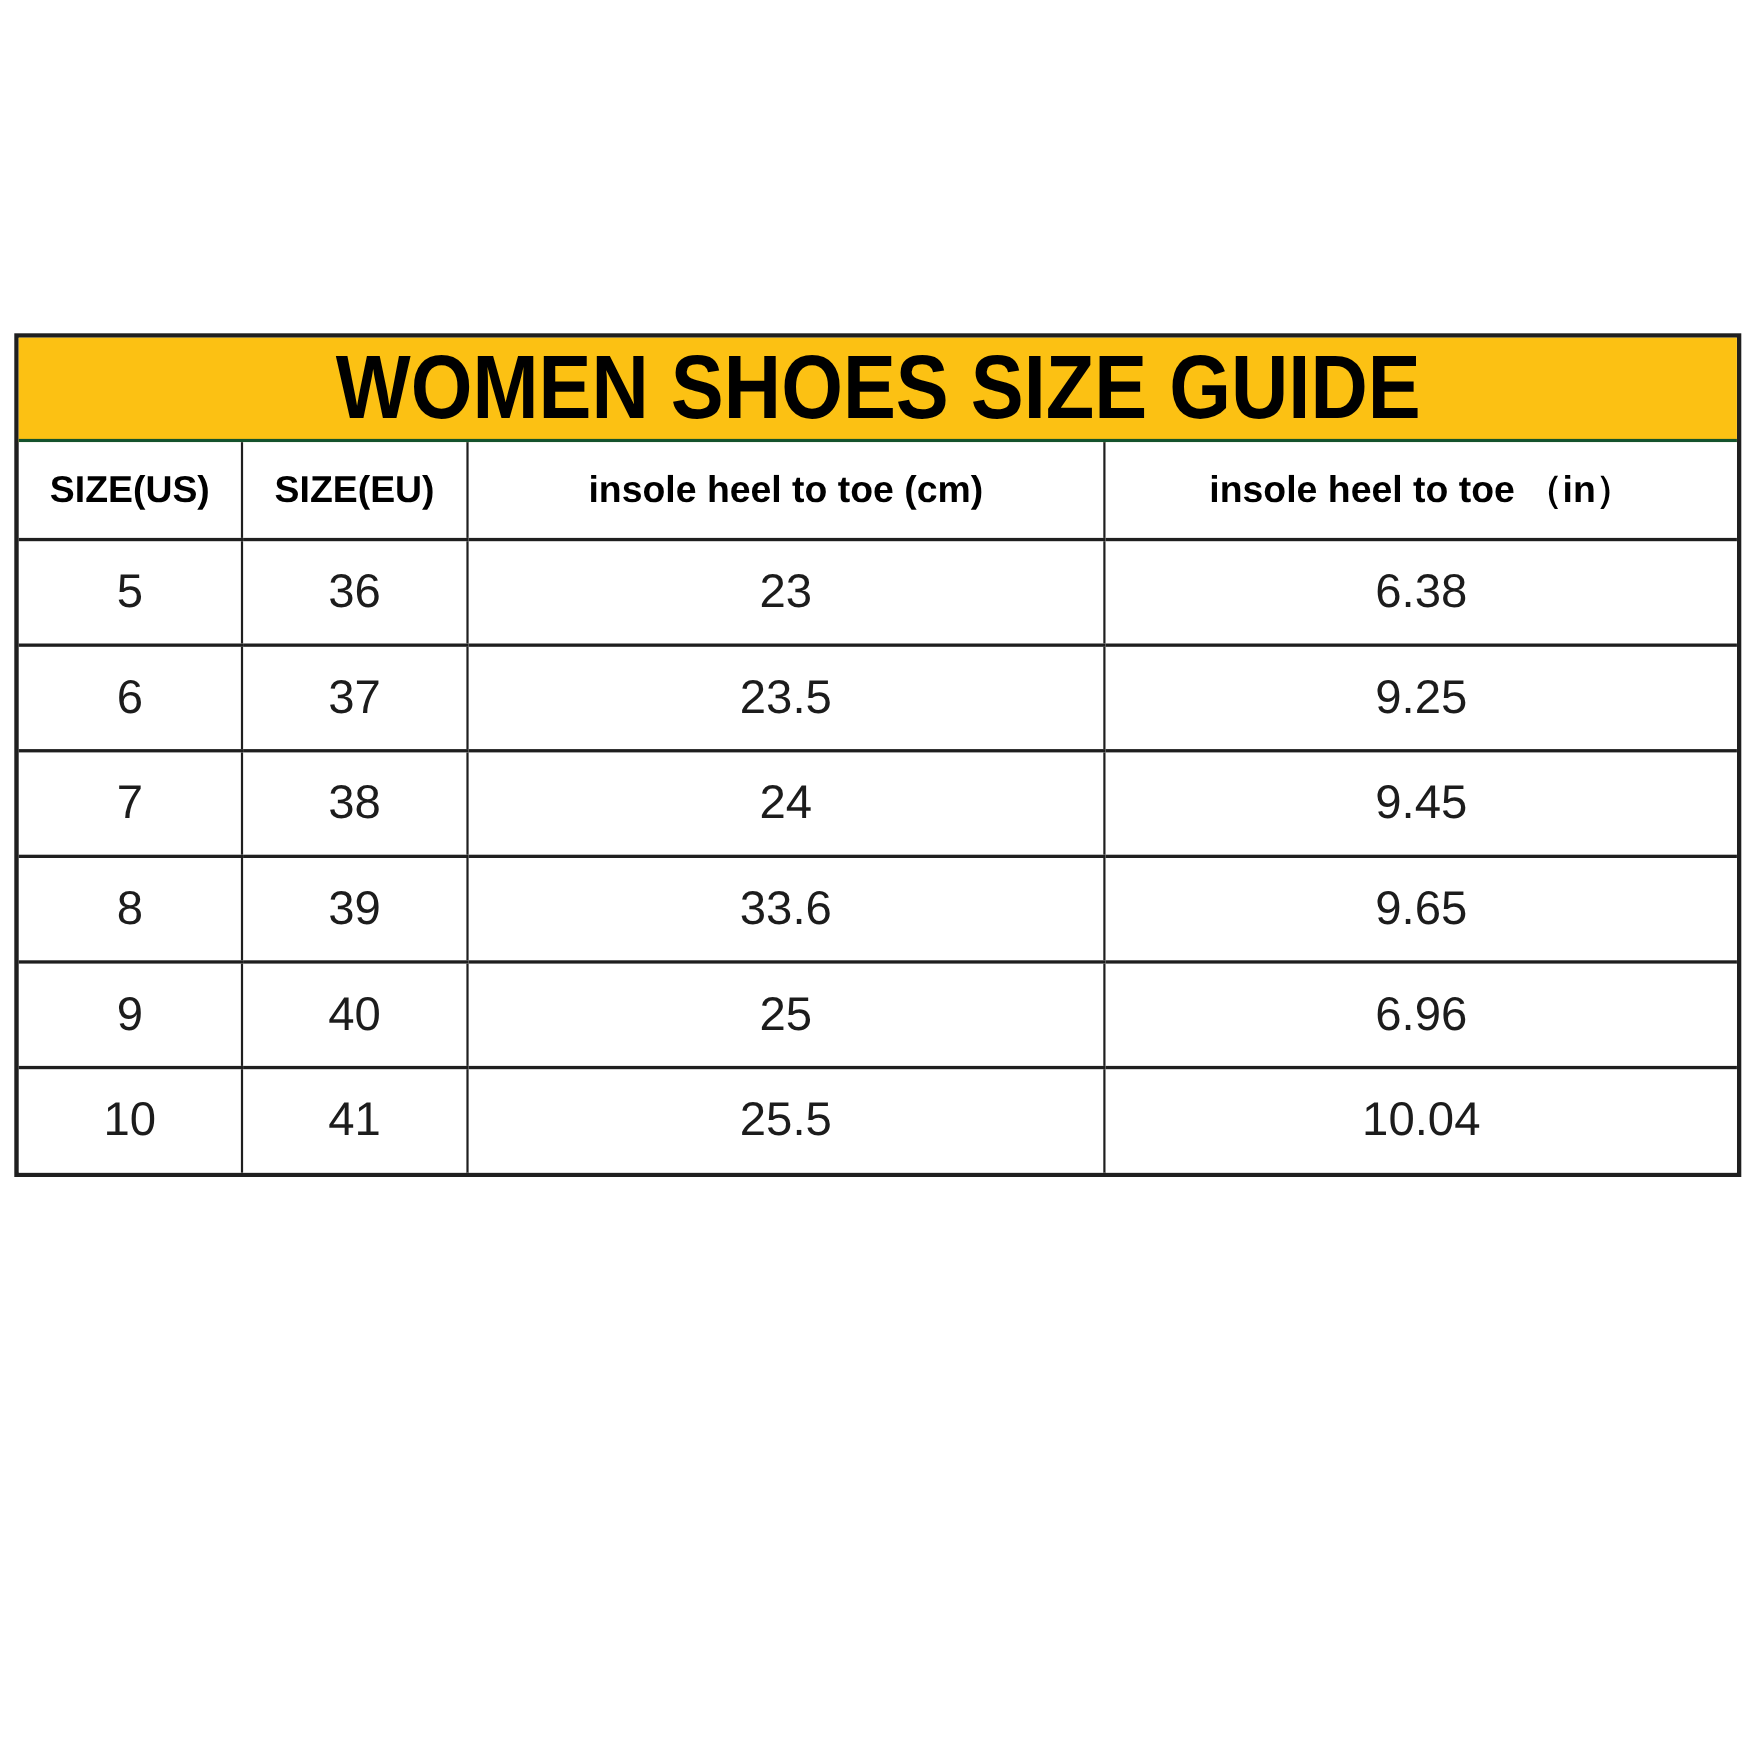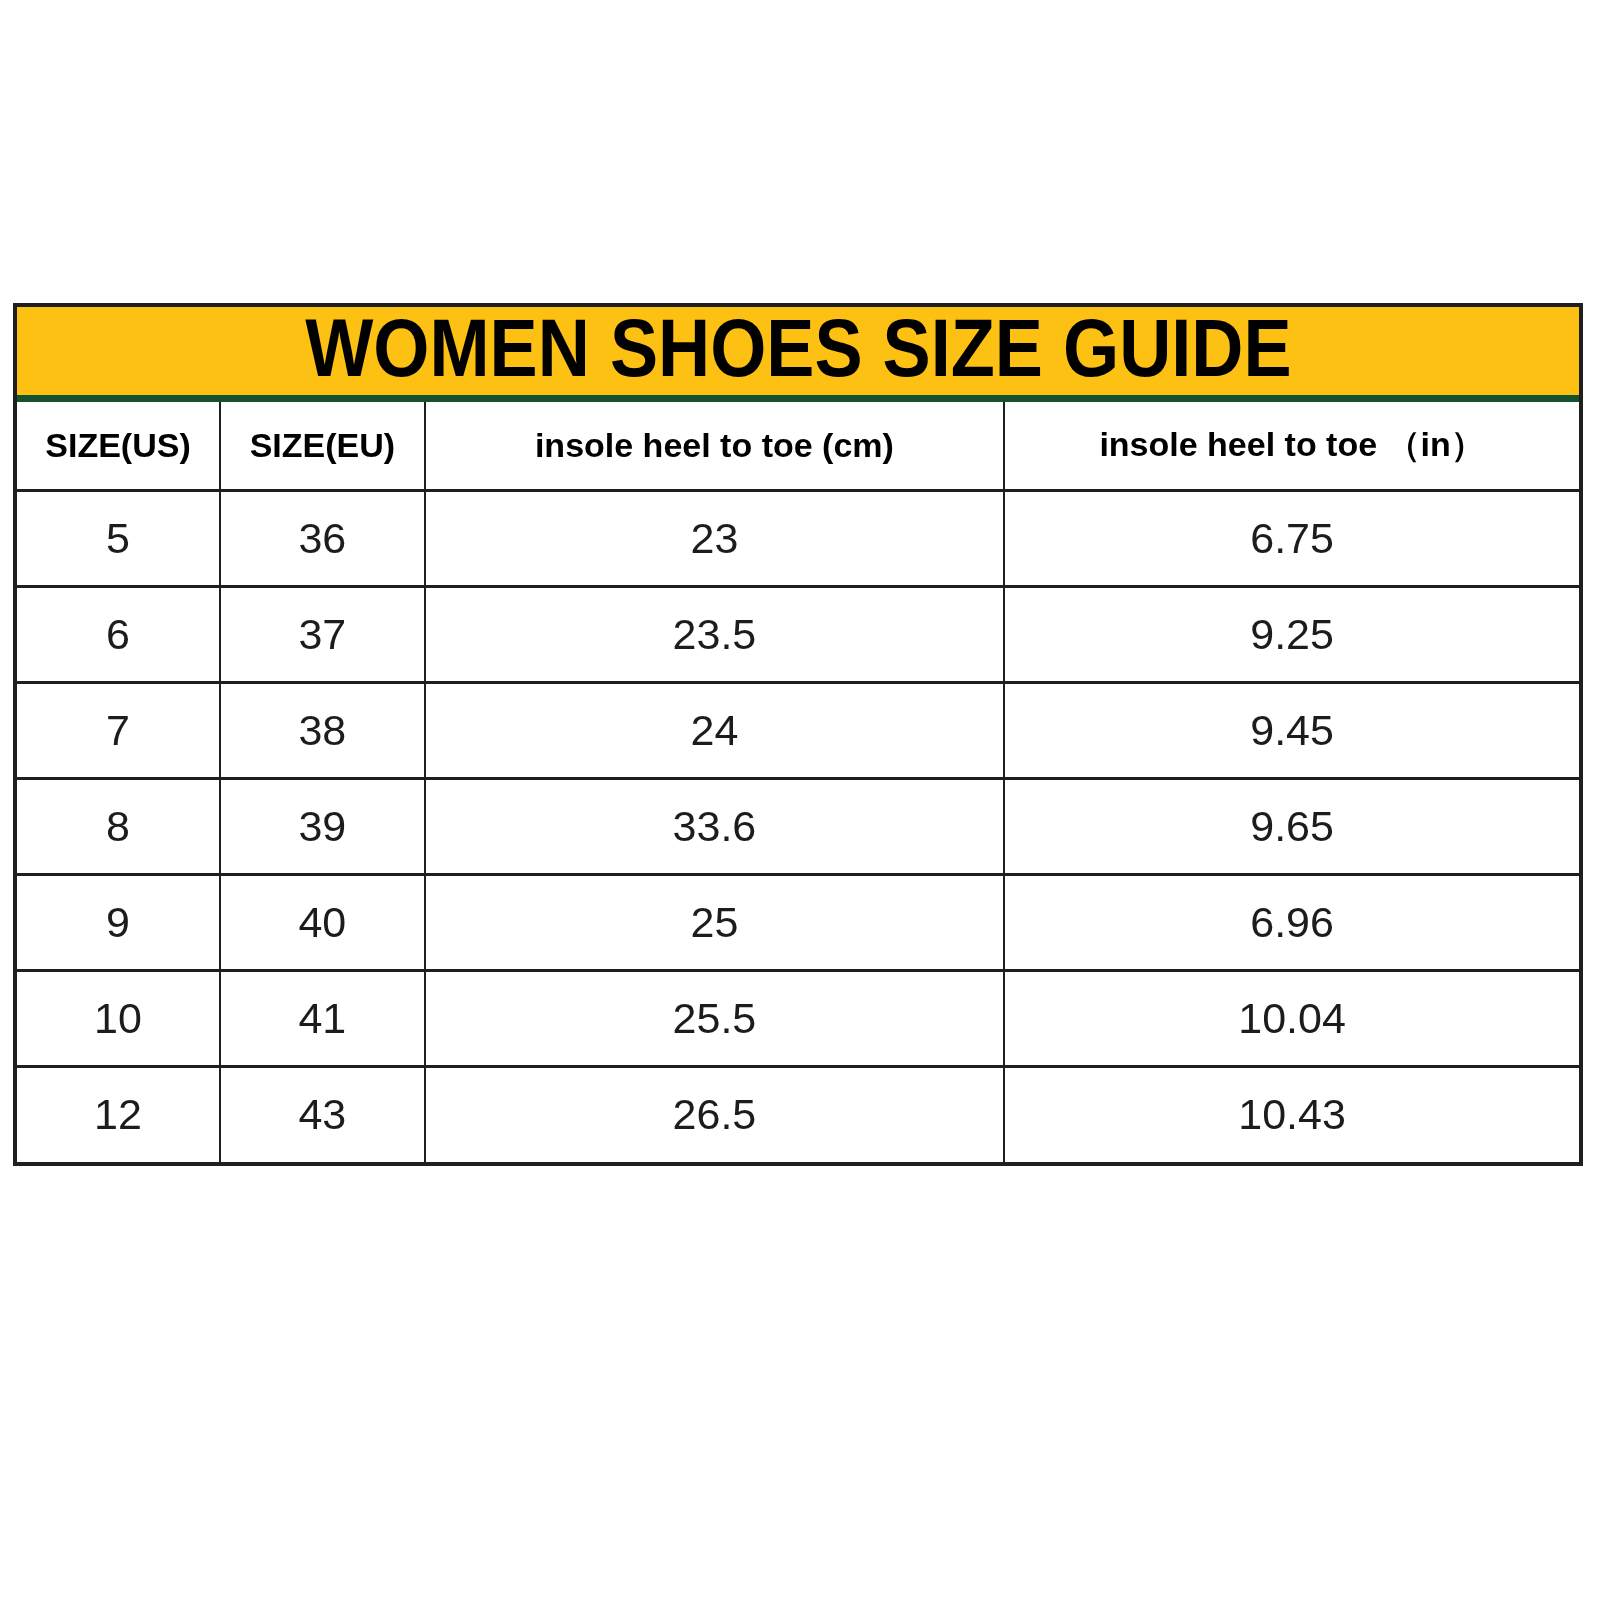--- a/index.html
+++ b/index.html
@@ -24,23 +24,23 @@
     left: 13px;
     top: 303px;
     width: 1570px;
     border: 4px solid #1f1f1f;
     background: #ffffff;
   }
 
   .banner {
     height: 95px;
     background: #FCC113;
-    border-bottom: 7px solid #14532d;
+    border-bottom: 3px solid #14532d;
     display: flex;
-    align-items: flex-start;
+    align-items: center;
     justify-content: center;
     overflow: hidden;
   }
 
   .banner .title-text {
     font-size: 82px;
     font-weight: bold;
     color: #000000;
     letter-spacing: 0px;
     white-space: nowrap;
@@ -116,21 +116,21 @@
           <th>SIZE(EU)</th>
           <th>insole heel to toe (cm)</th>
           <th>insole heel to toe （in）</th>
         </tr>
       </thead>
       <tbody>
           <tr>
             <td>5</td>
             <td>36</td>
             <td>23</td>
-            <td>6.75</td>
+            <td>6.38</td>
           </tr>
           <tr>
             <td>6</td>
             <td>37</td>
             <td>23.5</td>
             <td>9.25</td>
           </tr>
           <tr>
             <td>7</td>
             <td>38</td>
@@ -148,23 +148,17 @@
             <td>40</td>
             <td>25</td>
             <td>6.96</td>
           </tr>
           <tr>
             <td>10</td>
             <td>41</td>
             <td>25.5</td>
             <td>10.04</td>
           </tr>
-          <tr>
-            <td>12</td>
-            <td>43</td>
-            <td>26.5</td>
-            <td>10.43</td>
-          </tr>
         </tbody>
     </table>
 
   </div>
 </div>
 
 </body></html>

